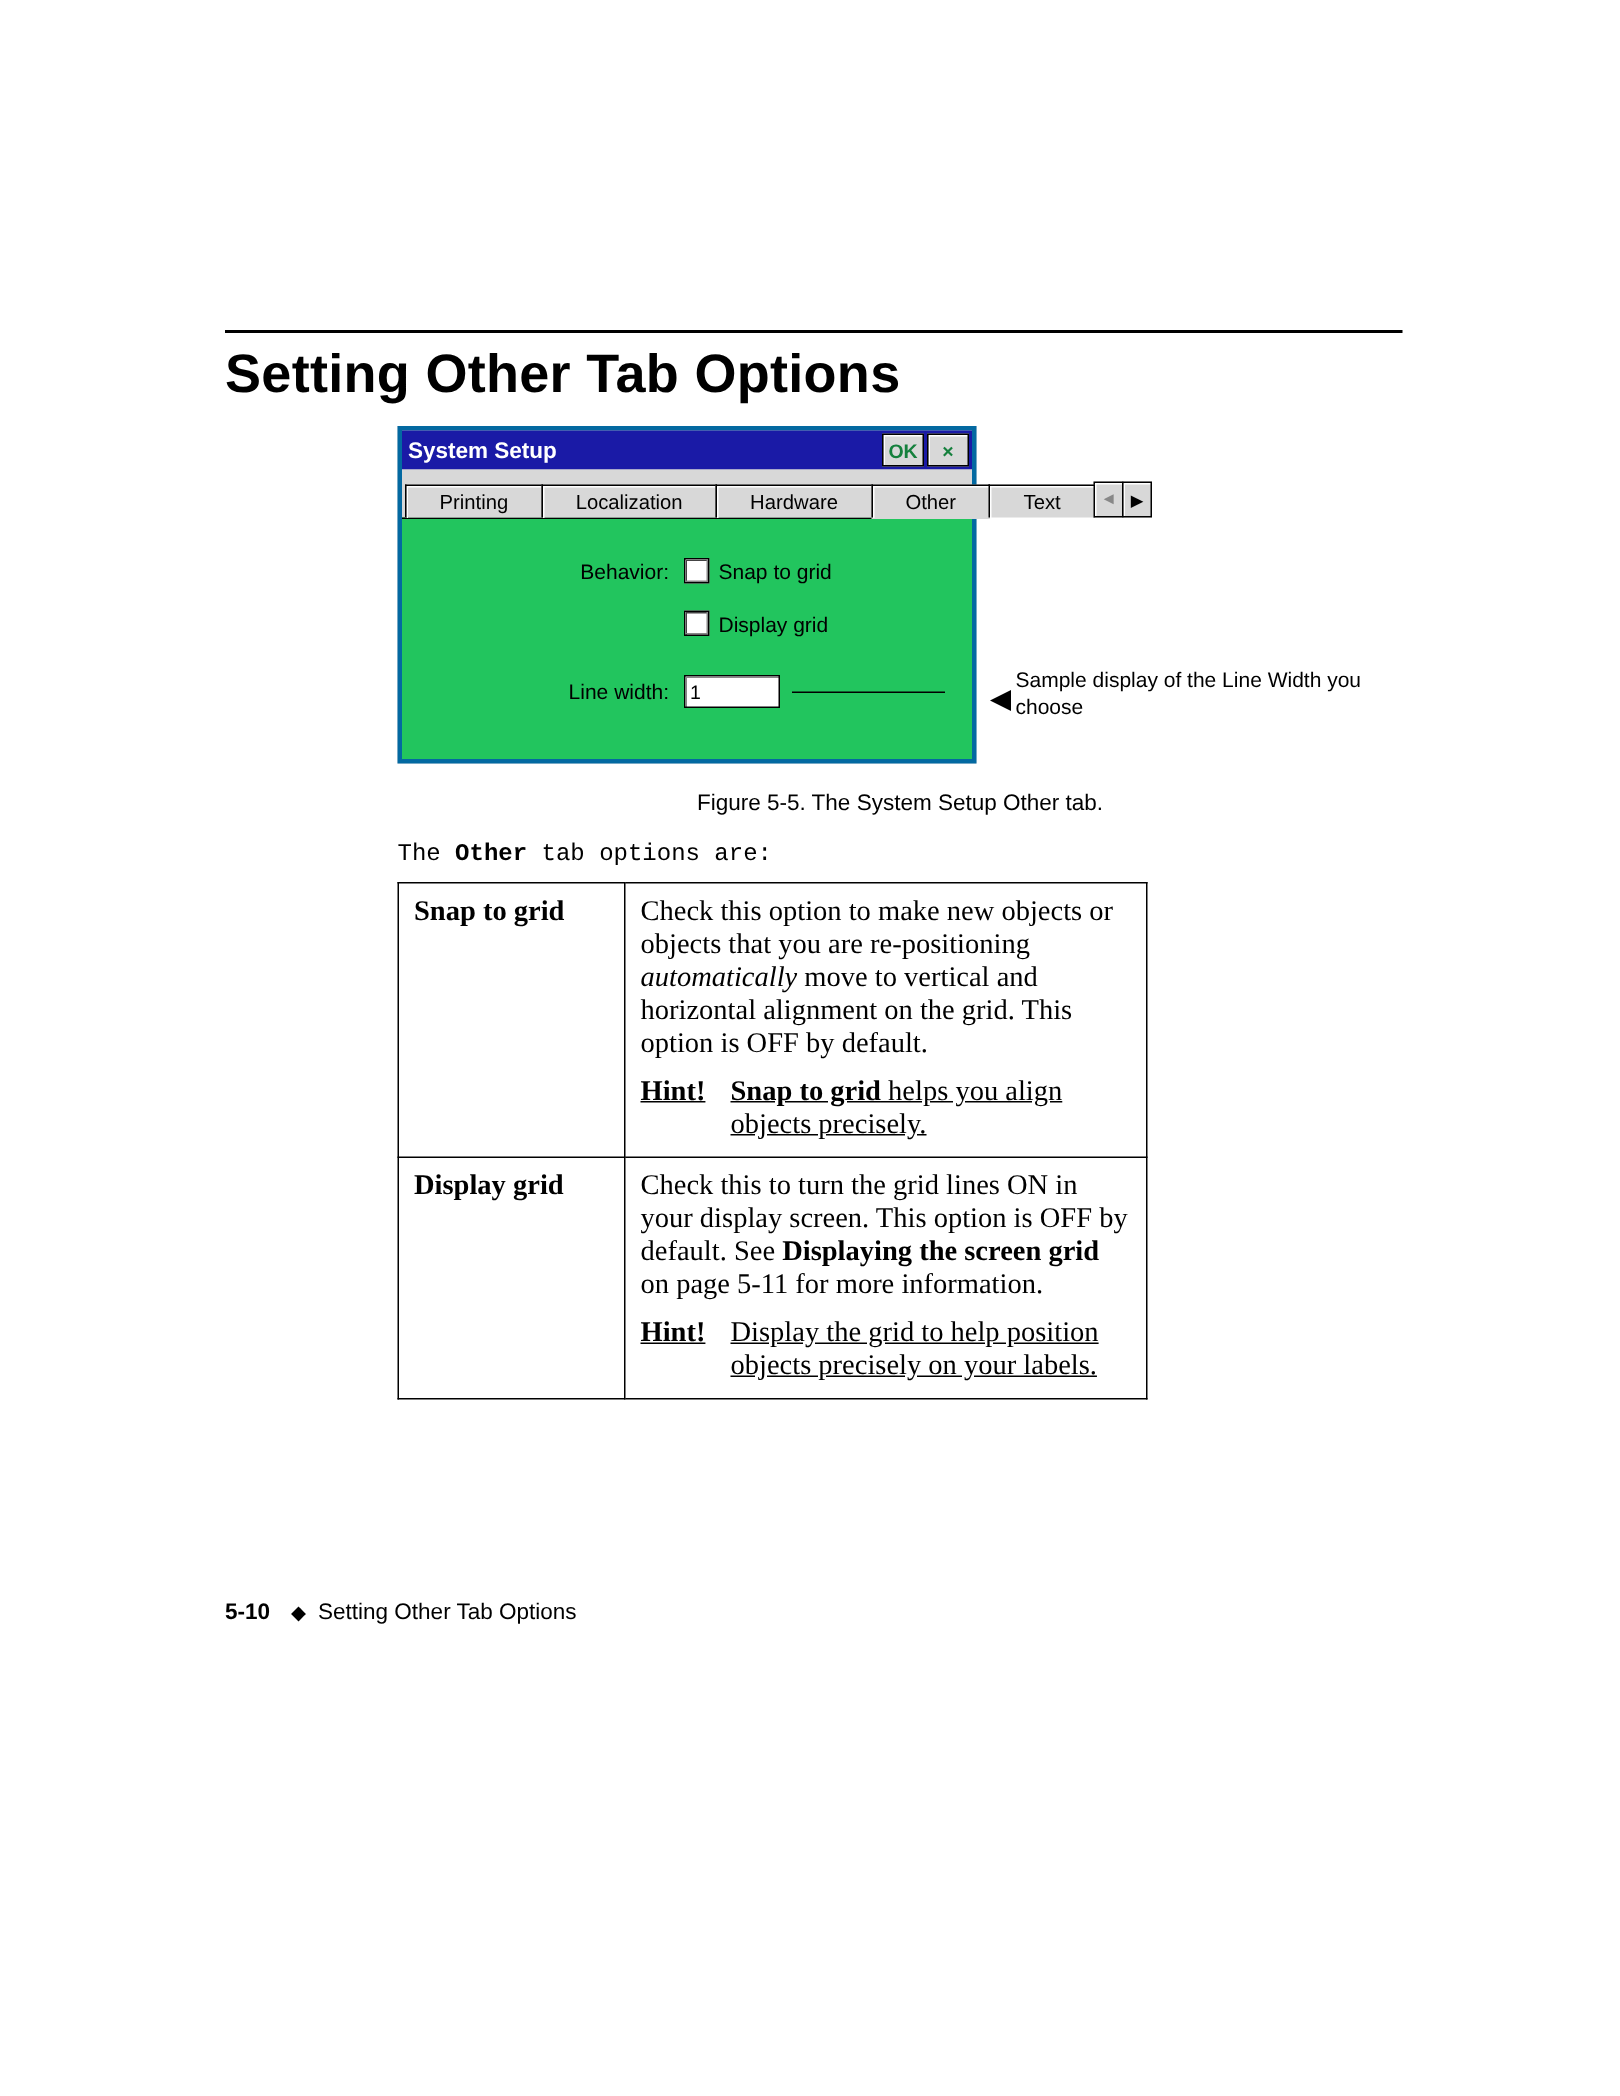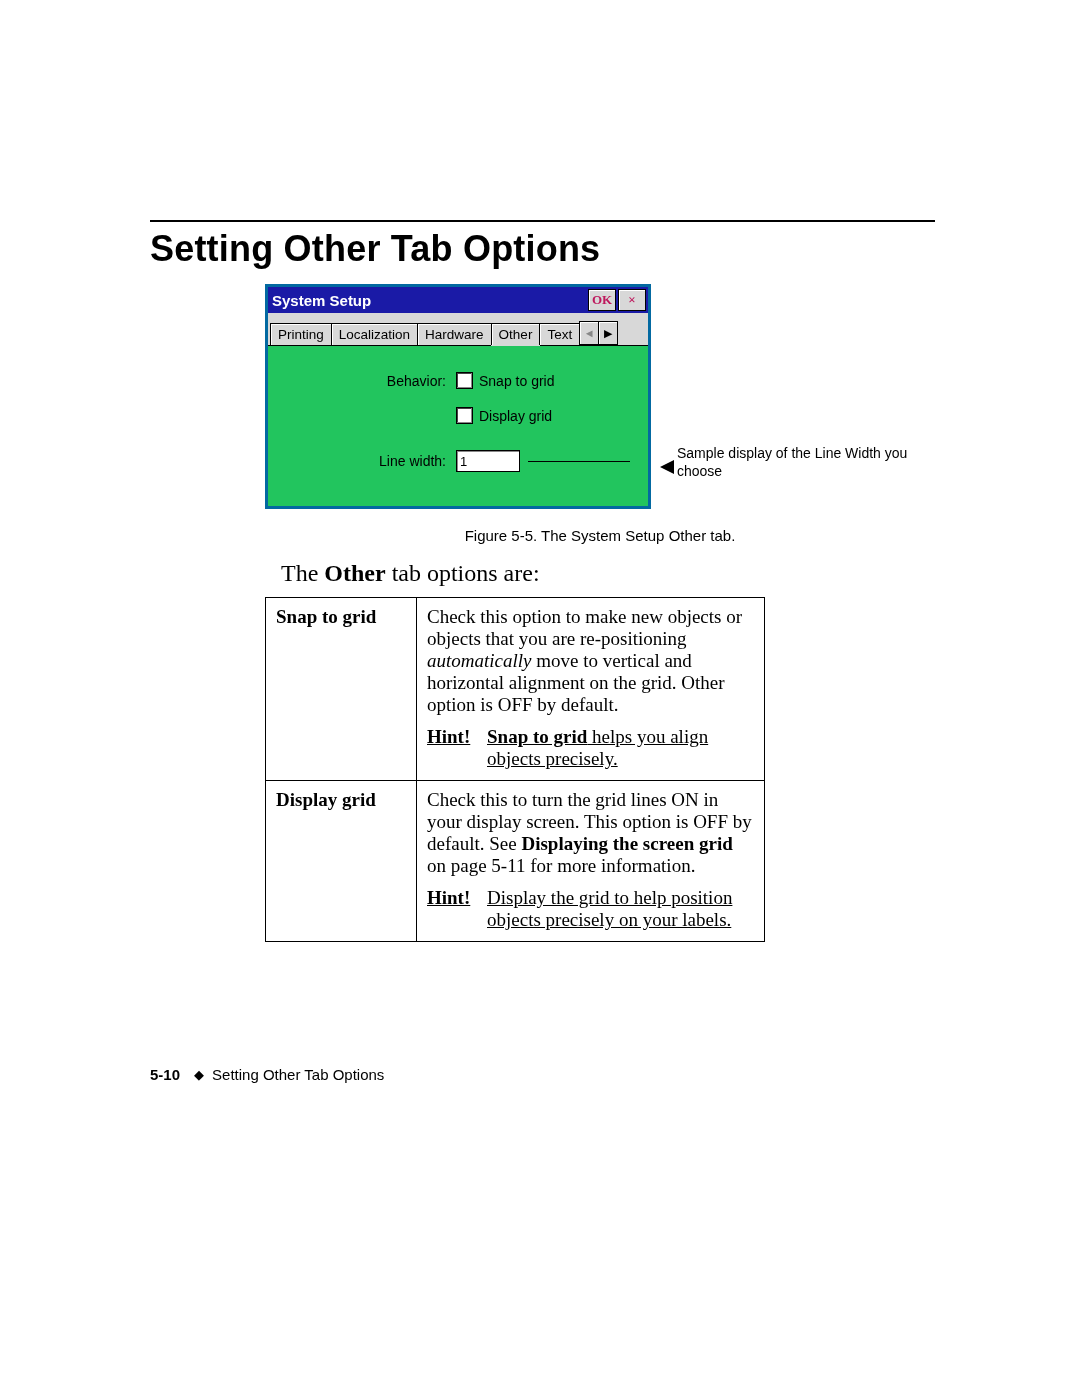--- a/index.html
+++ b/index.html
@@ -56,45 +56,44 @@
     display: flex;
     align-items: center;
     padding: 2px 2px 2px 4px;
     font-weight: bold;
     font-size: 15px;
     height: 22px;
   }
   .titlebar .title-text { flex: 1; }
   .titlebar .tbtn {
     background: #d8d8d8;
-    color: #be185d;
+    color: #15803d;
     border: 1px solid #000;
     height: 20px;
     min-width: 26px;
     margin-left: 2px;
     font-weight: bold;
     font-size: 13px;
     display: flex;
     align-items: center;
     justify-content: center;
     box-shadow: inset 1px 1px 0 #fff;
-    font-family: Liberation Serif, serif;
   }
   .tabstrip {
     display: flex;
     align-items: flex-end;
     padding: 4px 2px 0 2px;
     background: #d8d8d8;
     height: 28px;
     gap: 0;
   }
   .tab {
     border: 1px solid #000;
     border-bottom: none;
-    padding: 3px 7px;
+    padding: 3px 22px;
     background: #d8d8d8;
     font-size: 13.5px;
     margin-right: -1px;
     position: relative;
     box-shadow: inset 1px 1px 0 #fff;
   }
   .tab.active {
     background: #d8d8d8;
     z-index: 2;
     box-shadow: inset 1px 1px 0 #fff, 0 1px 0 #d8d8d8;
@@ -181,22 +180,23 @@
   }
 
   .fig-caption {
     text-align: center;
     font-family: Arial, Helvetica, sans-serif;
     font-size: 15px;
     margin: 18px 0 16px 0;
   }
 
   .lead {
-    font-size: 24px;
-    margin: 0 0 10px 16px;
+    font-size: 16px;
+    margin: 0 0 10px 0;
+    font-family: Liberation Mono, monospace;
   }
 
   
   .opt-table {
     border: 1.5px solid #000;
     border-collapse: collapse;
     width: 500px;
     font-size: 19px;
   }
   .opt-table td {
@@ -298,21 +298,21 @@
 
     <p class="lead">
       <span>The </span><b>Other</b><span> tab options are:</span>
     </p>
 
     <table class="opt-table">
       <tbody>
           <tr>
         <td class="key">Snap to grid</td>
         <td>
-          <span>Check this option to make new objects or objects that you are re-positioning </span><i>automatically</i><span> move to vertical and horizontal alignment on the grid. Other option is OFF by default.</span>
+          <span>Check this option to make new objects or objects that you are re-positioning </span><i>automatically</i><span> move to vertical and horizontal alignment on the grid. This option is OFF by default.</span>
           <div class="hint-row">
             <span class="hint-label">Hint!</span>
             <span class="hint-text">
               <b>Snap to grid</b><span> helps you align objects precisely.</span>
             </span>
           </div>
         </td>
       </tr>
       <tr>
         <td class="key">Display grid</td>

